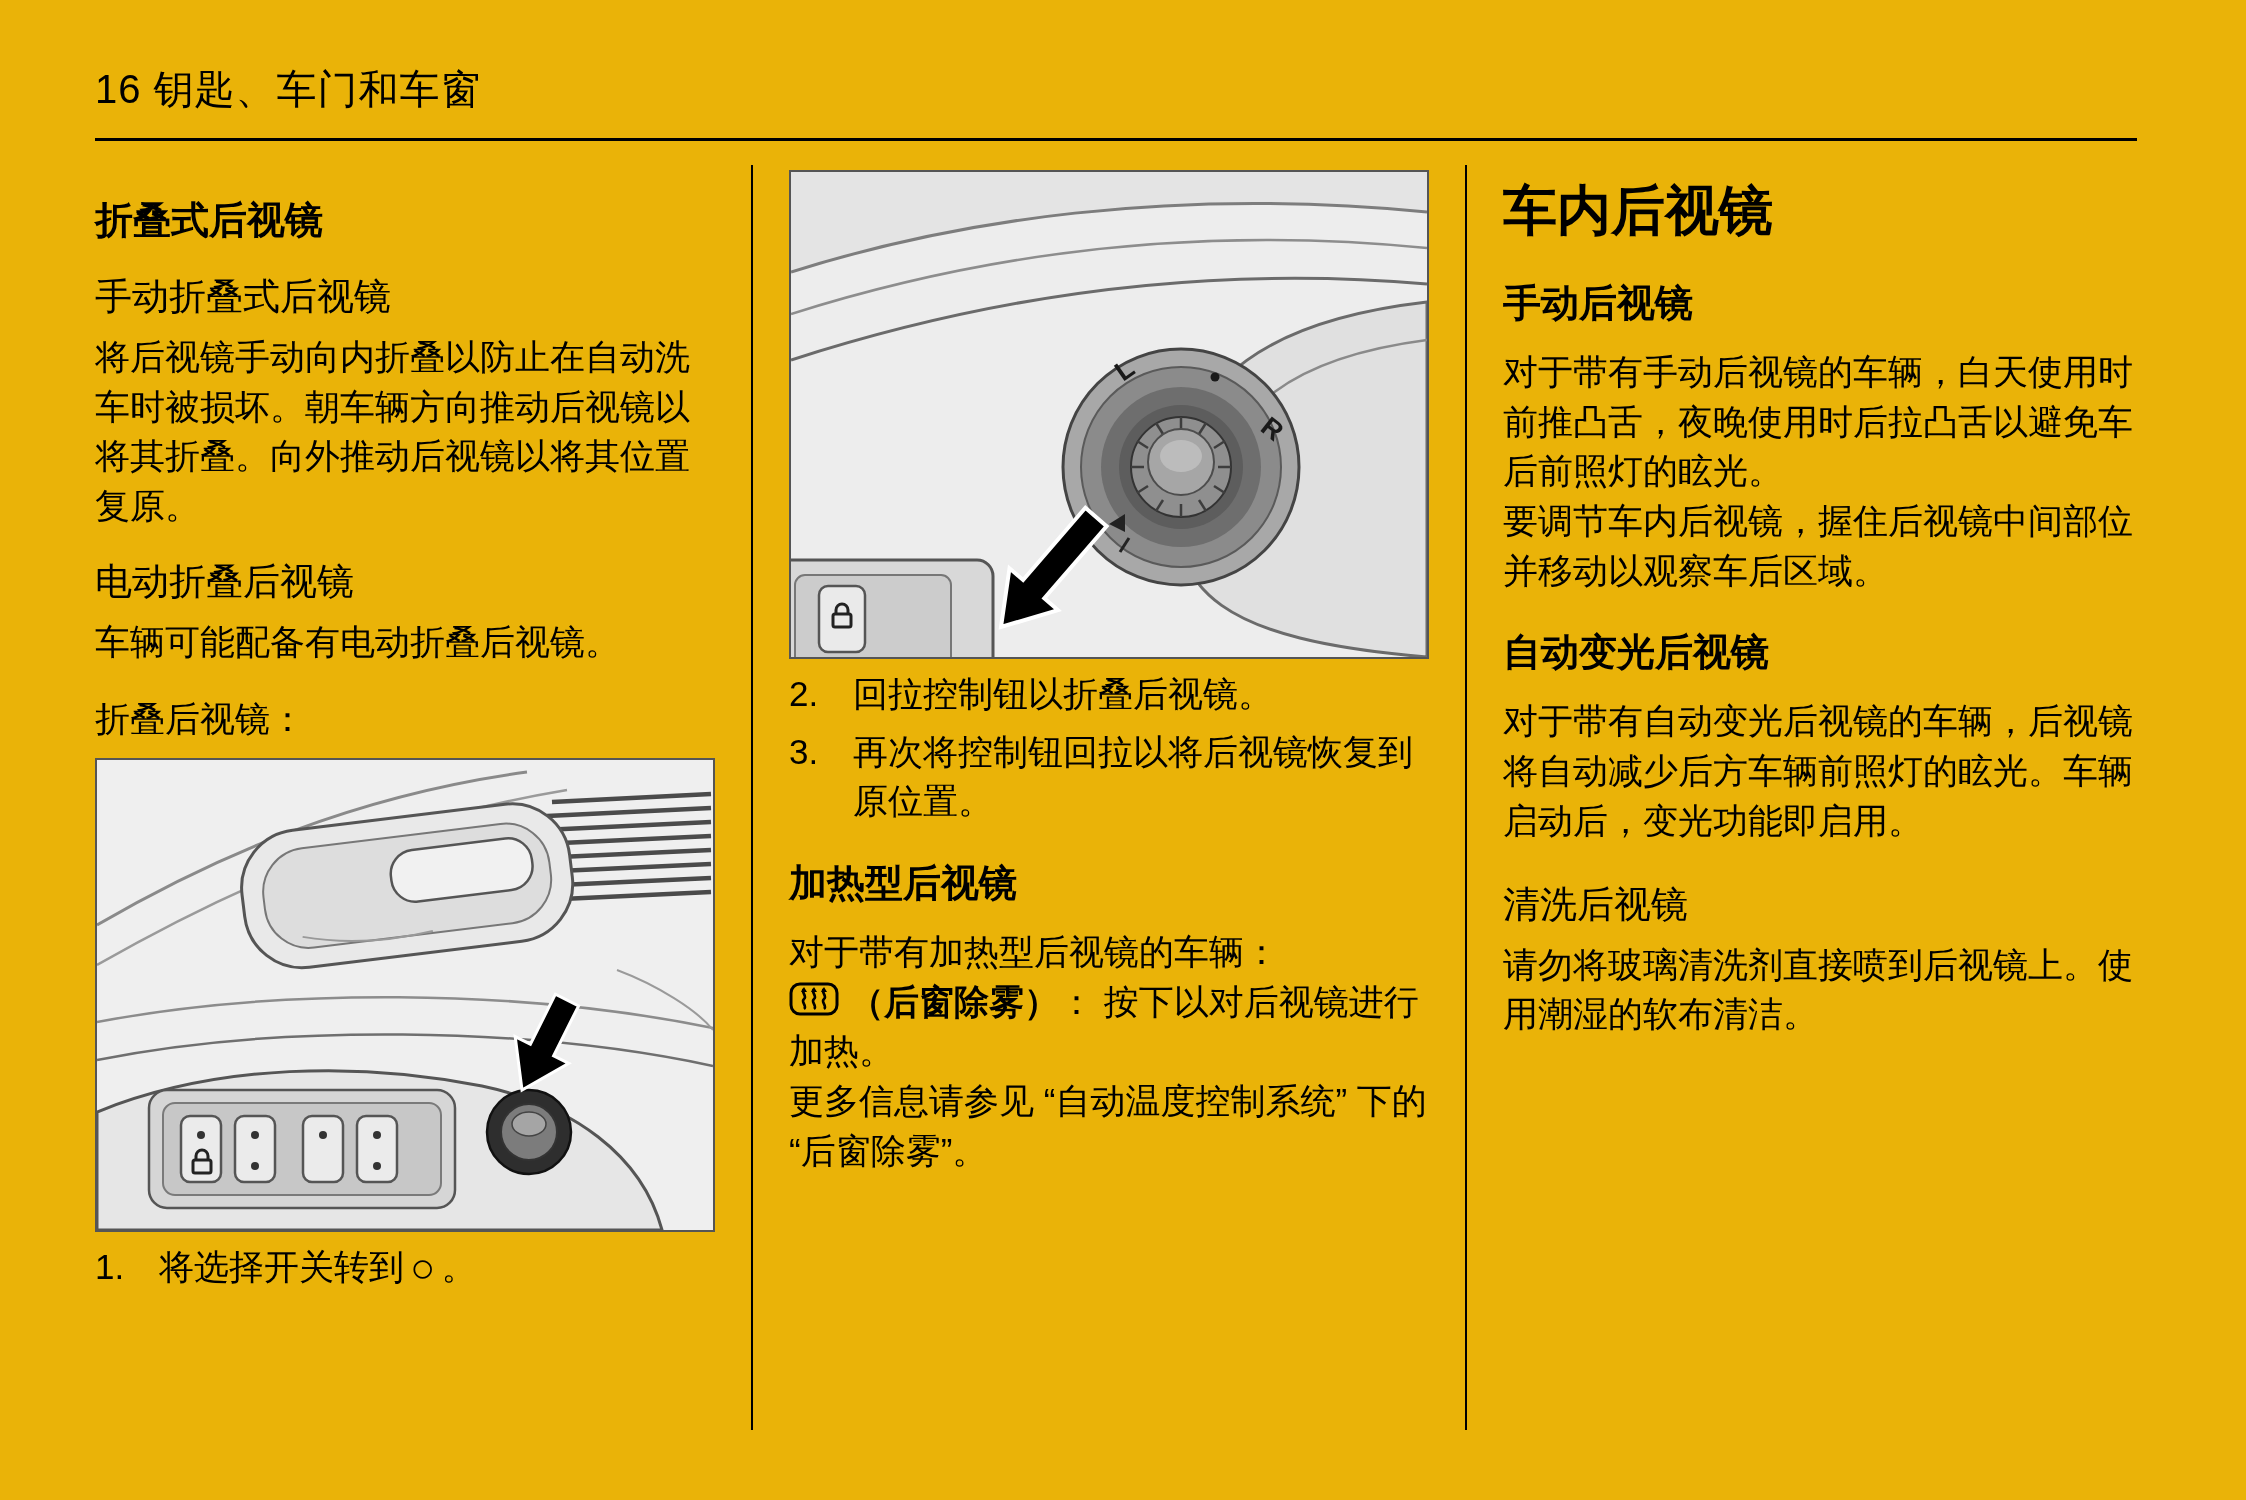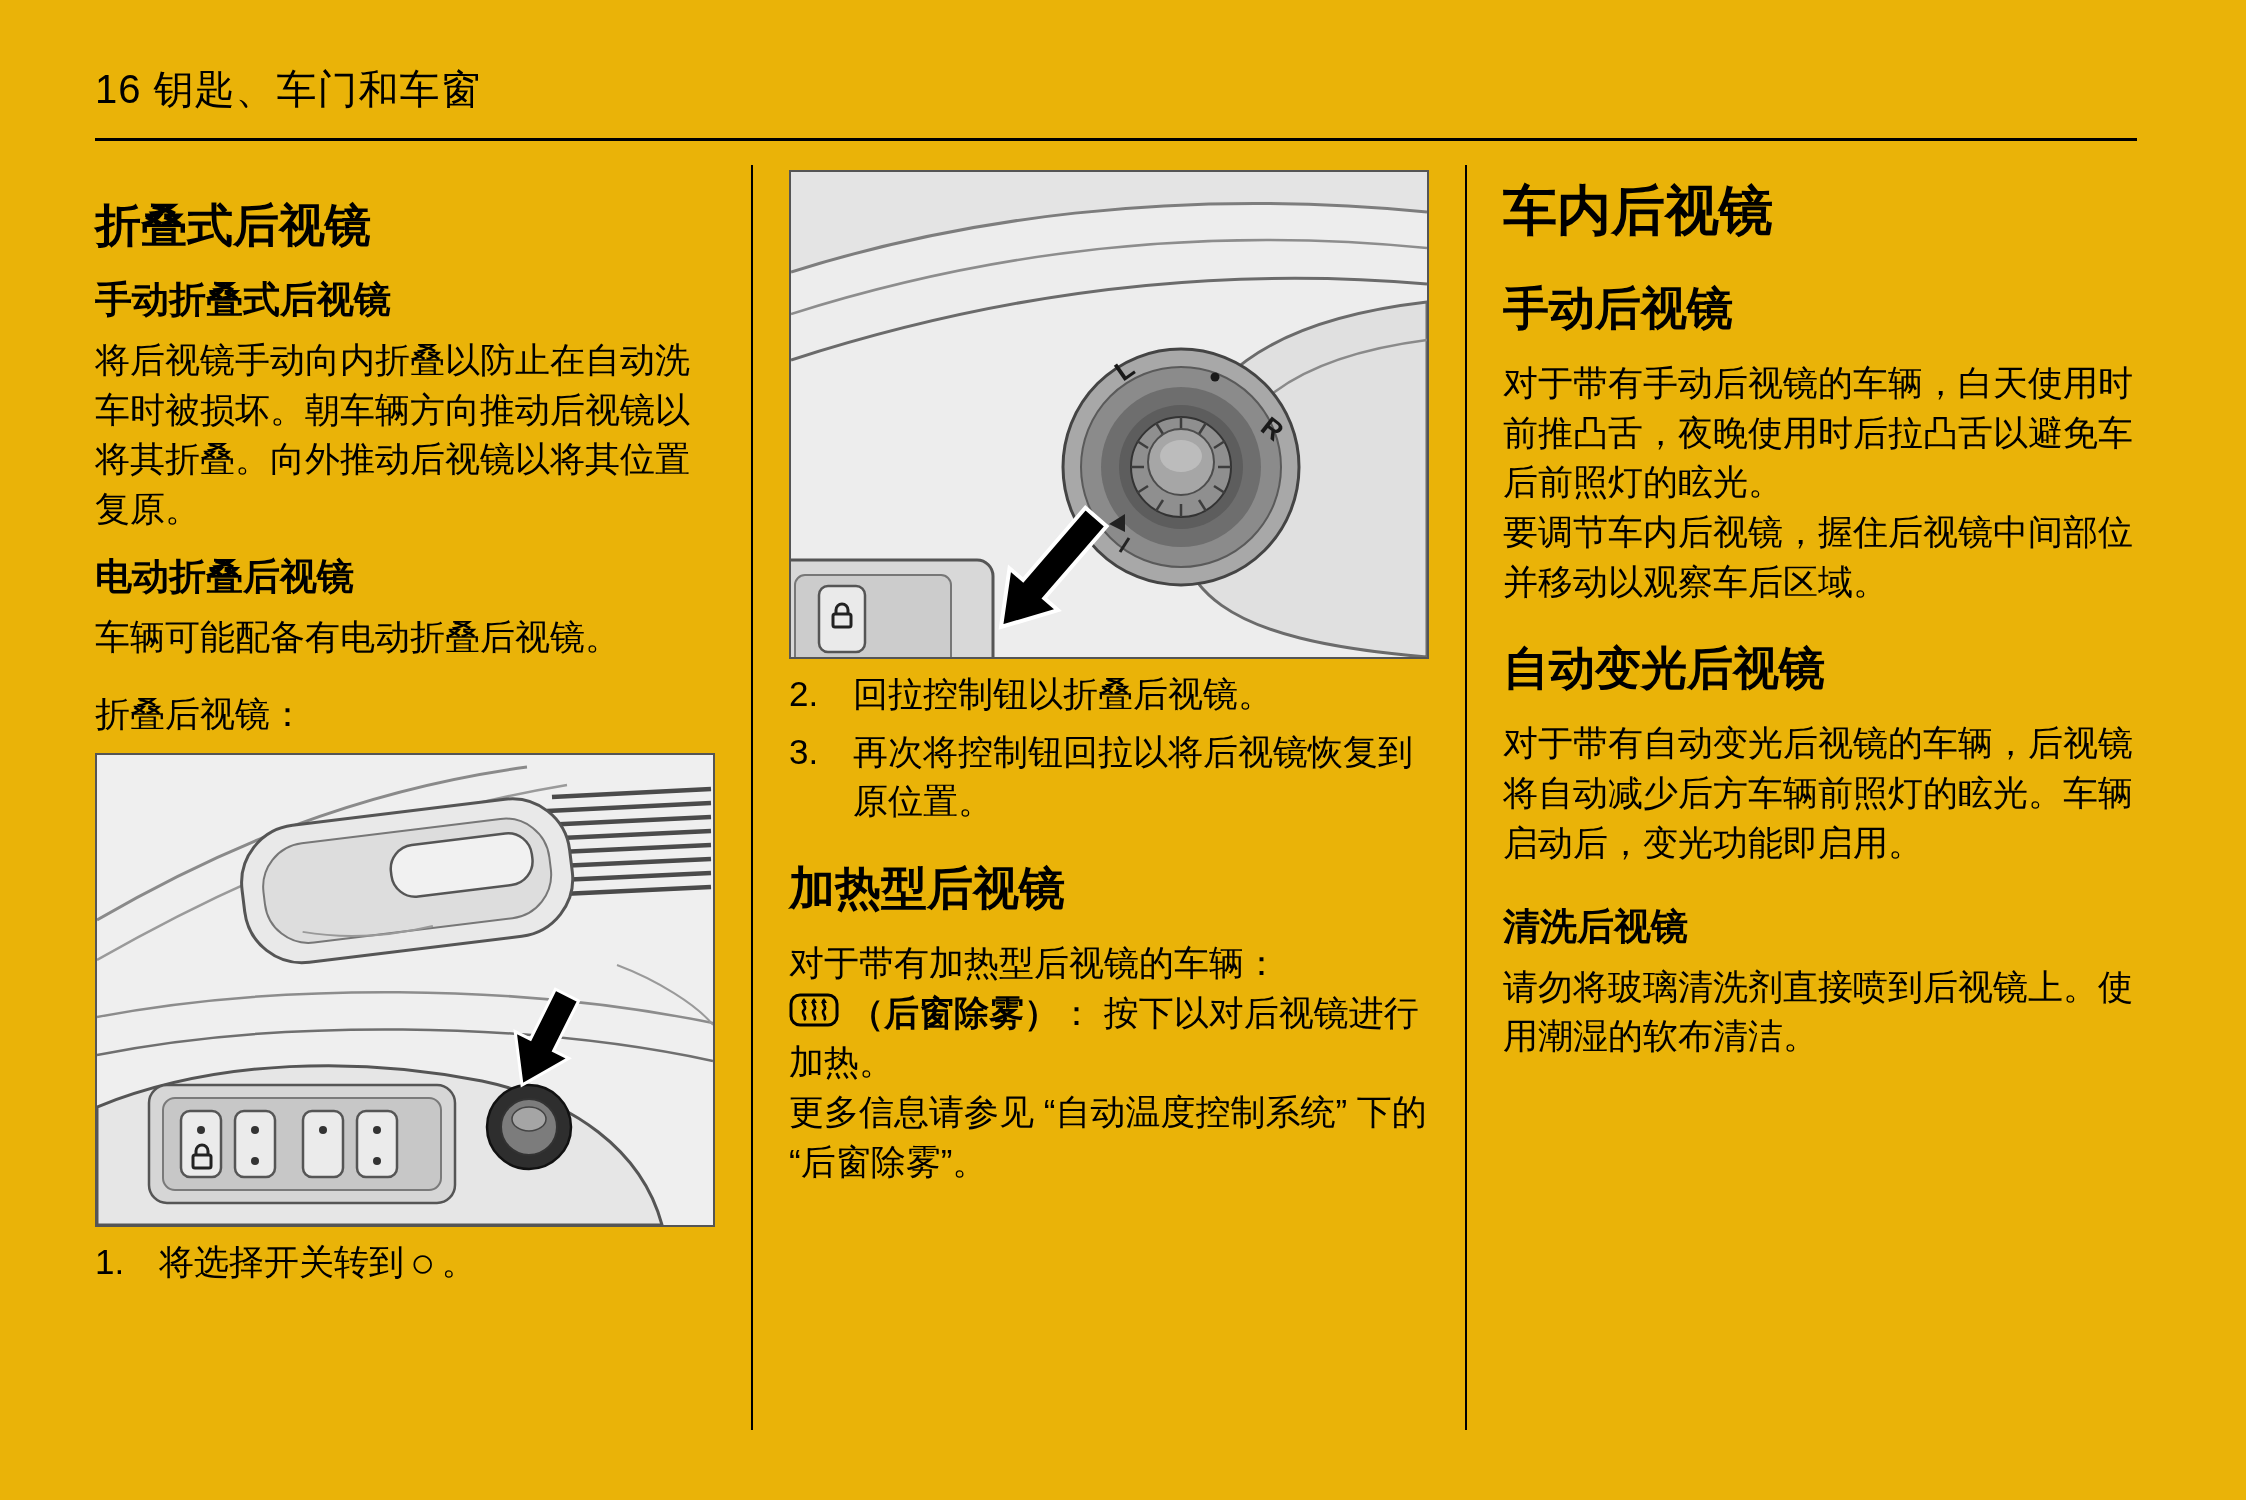--- a/index.html
+++ b/index.html
@@ -25,23 +25,23 @@
   }
   .col { flex:none; }
   .col-left   { width:620px; }
   .col-middle { width:640px; }
   .col-right  { width:632px; }
   .v-divider {
     flex:none; width:2px; height:1265px; background:#000;
     margin:0 36px;
   }
   h1.chapter { font-size:54px; font-weight:bold; margin:10px 0 30px; }
-  h2.section { font-size:46px; font-weight:bold; margin:32px 0 18px; }
+  h2.section { font-size:38px; font-weight:bold; margin:32px 0 18px; }
   h2.section.first { margin-top:30px; }
-  h3.sub     { font-size:37px; font-weight:bold; margin:18px 0 10px; }
+  h3.sub     { font-size:37px; font-weight:normal; margin:26px 0 10px; }
   p.body     { font-size:35px; line-height:1.42; margin:0; }
   p.body.spaced { margin-top:28px; }
   .figure {
     border:2px solid #555; background:#efefef;
     line-height:0; margin:14px 0 10px;
   }
   .figure svg { display:block; }
   .step { display:flex; font-size:35px; line-height:1.42; margin-top:8px; }
   .step-num  { flex:none; width:64px; }
   .step-text { flex:1; }

